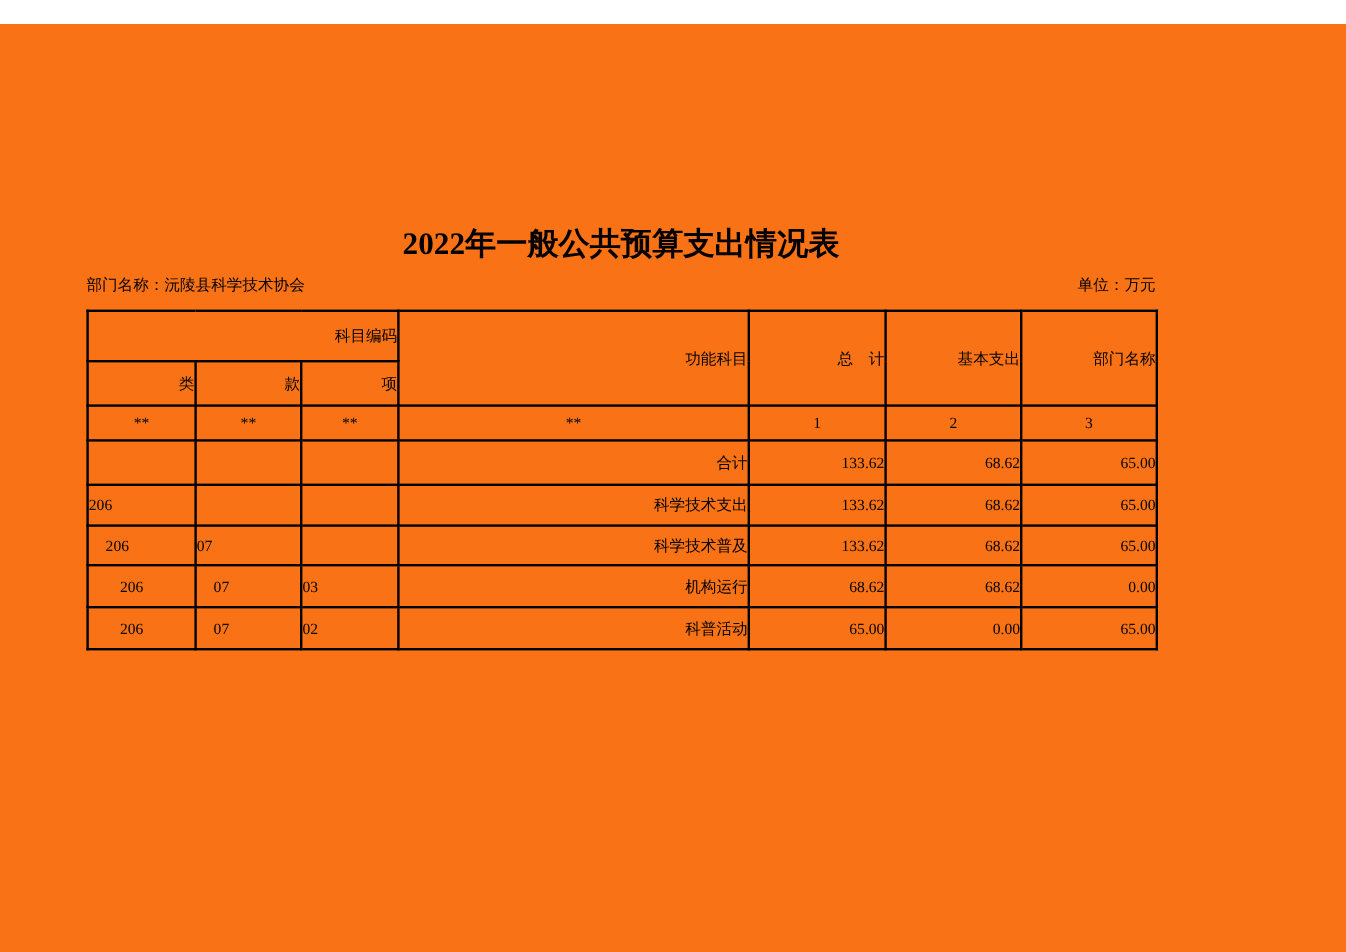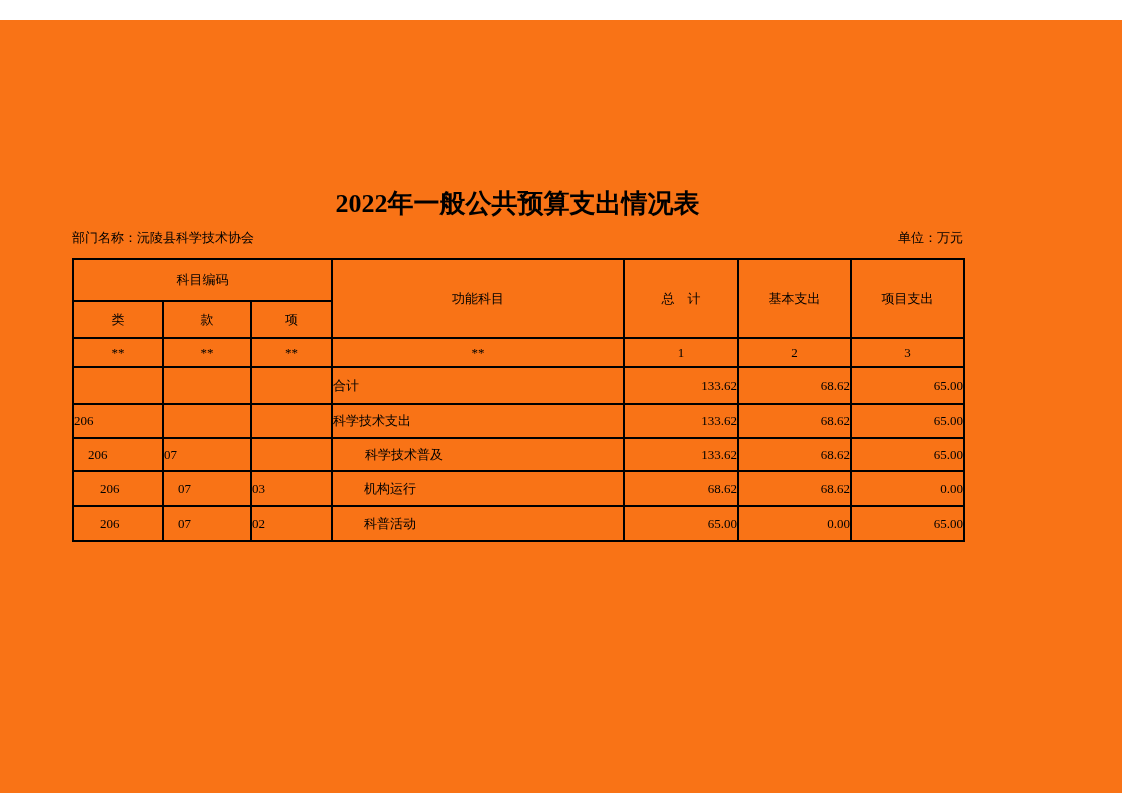--- a/index.html
+++ b/index.html
@@ -49,34 +49,34 @@
   }
   table.budget th,
   table.budget td {
     border: 2px solid #000000;
     padding: 0;
     font-weight: normal;
     vertical-align: middle;
     white-space: nowrap;
     overflow: hidden;
   }
-  table.budget th { text-align: center; }
+  table.budget th { text-align: right; }
   tr.h1 { height: 42px; }
   tr.h2 { height: 37px; }
   tr.mk { height: 29px; }
   tr.r0 { height: 37px; }
   tr.r1 { height: 34px; }
   tr.r2 { height: 33px; }
   tr.r3 { height: 35px; }
   tr.r4 { height: 35px; }
   td.center { text-align: center; }
   td.code  { text-align: left; padding-left: 2px; }
   td.code.i1 { padding-left: 14px; }
   td.code.i2 { padding-left: 26px; }
-  td.subject { text-align: left; padding-left: 3px; }
+  td.subject { text-align: right; padding-left: 3px; }
   td.subject.s1 { padding-left: 32px; }
   td.subject.s2 { padding-left: 31px; }
   td.num { text-align: right; padding-right: 3px; }
 </style>
 </head>
 <body>
 
 <div class="page">
 
   <div class="title">2022年一般公共预算支出情况表</div>
@@ -95,21 +95,21 @@
       <col style="width:114px">
       <col style="width:113px">
       <col style="width:113px">
     </colgroup>
     <tbody>
       <tr class="h1">
         <th colspan="3">科目编码</th>
         <th rowspan="2">功能科目</th>
         <th rowspan="2">总　计</th>
         <th rowspan="2">基本支出</th>
-        <th rowspan="2">项目支出</th>
+        <th rowspan="2">部门名称</th>
       </tr>
       <tr class="h2">
         <th>类</th>
         <th>款</th>
         <th>项</th>
       </tr>
 
       <tr class="mk">
         <td class="center">**</td>
         <td class="center">**</td>

